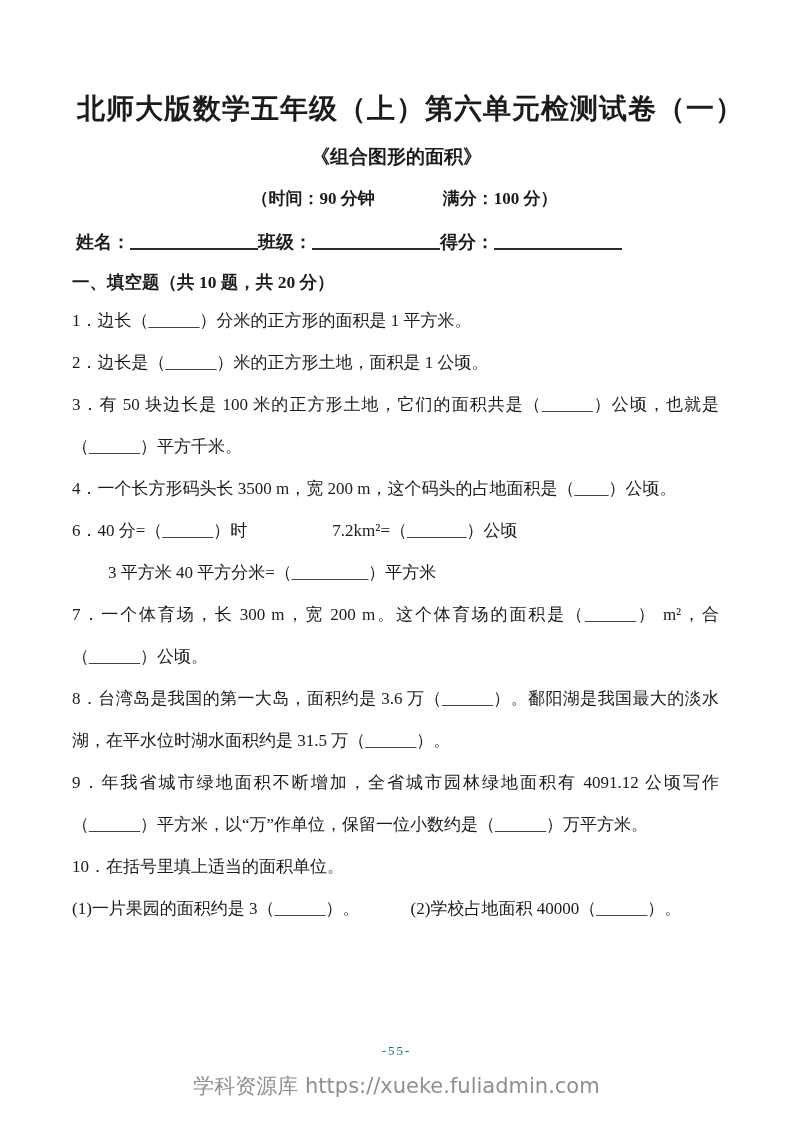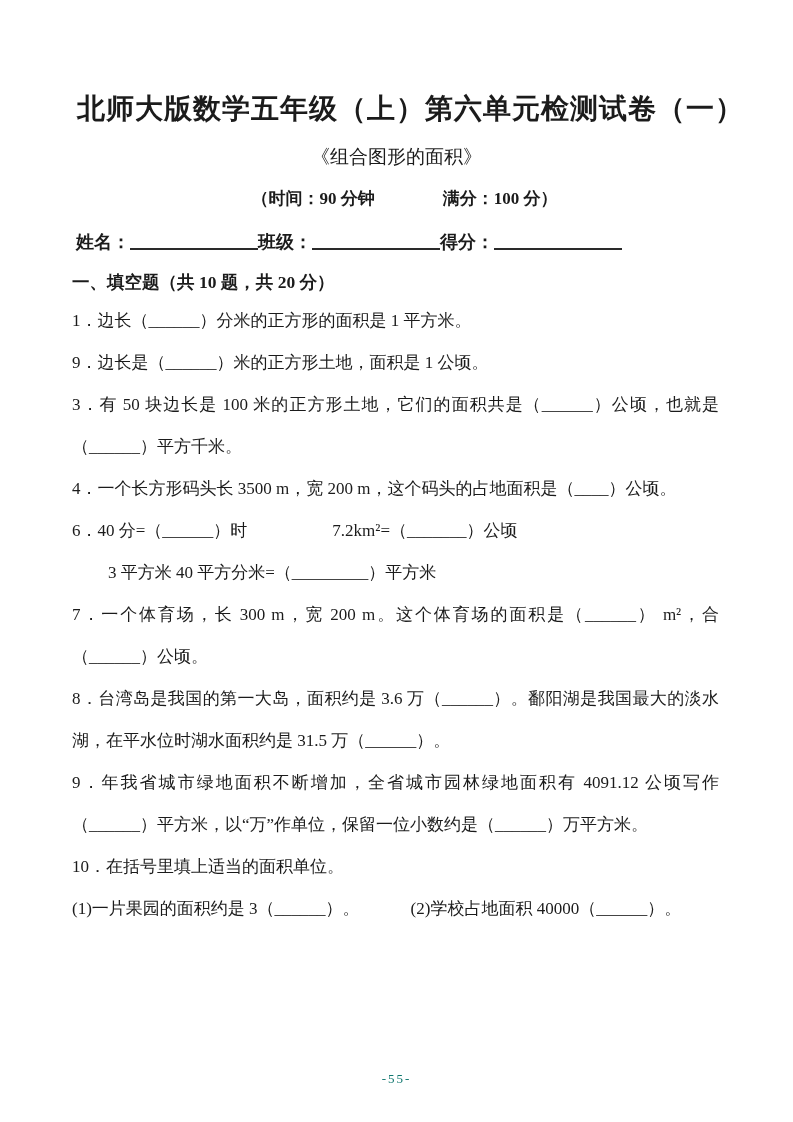--- a/index.html
+++ b/index.html
@@ -21,21 +21,21 @@
     text-align: center;
     font-size: 28px;
     font-weight: bold;
     letter-spacing: 1px;
     padding-left: 28px;
   }
   .subtitle {
     margin-top: 16px;
     text-align: center;
     font-size: 19px;
-    font-weight: normal;
+    font-weight: bold;
   }
   .meta {
     margin-top: 17px;
     text-align: center;
     font-size: 17px;
     font-weight: bold;
     padding-left: 16px;
   }
   .fields-row {
     margin-top: 20px;
@@ -98,29 +98,30 @@
   <h2 class="subtitle">《组合图形的面积》</h2>
 
   <div class="meta">（时间：90 分钟　　　　满分：100 分）</div>
 
   <div class="fields-row"><span>姓名：</span><span class="blank"></span><span>班级：</span><span class="blank"></span><span>得分：</span><span class="blank"></span></div>
 
   <h3 class="section-heading">一、填空题（共 10 题，共 20 分）</h3>
 
   <div class="questions">
     <p>1．边长（______）分米的正方形的面积是 1 平方米。</p>
-    <p>9．边长是（______）米的正方形土地，面积是 1 公顷。</p>
+    <p>2．边长是（______）米的正方形土地，面积是 1 公顷。</p>
     <p>3．有 50 块边长是 100 米的正方形土地，它们的面积共是（______）公顷，也就是（______）平方千米。</p>
     <p>4．一个长方形码头长 3500 m，宽 200 m，这个码头的占地面积是（____）公顷。</p>
     <p>6．40 分=（______）时　　　　　7.2km²=（_______）公顷</p>
     <p class="indent">3 平方米 40 平方分米=（_________）平方米</p>
     <p>7．一个体育场，长 300 m，宽 200 m。这个体育场的面积是（______） m²，合（______）公顷。</p>
     <p>8．台湾岛是我国的第一大岛，面积约是 3.6 万（______）。鄱阳湖是我国最大的淡水湖，在平水位时湖水面积约是 31.5 万（______）。</p>
     <p>9．年我省城市绿地面积不断增加，全省城市园林绿地面积有 4091.12 公顷写作（______）平方米，以“万”作单位，保留一位小数约是（______）万平方米。</p>
     <p>10．在括号里填上适当的面积单位。</p>
     <p>(1)一片果园的面积约是 3（______）。　　　(2)学校占地面积 40000（______）。</p>
   </div>
 
   <div class="footer">
     <div class="page-number">-55-</div>
+    <div class="watermark">学科资源库 https://xueke.fuliadmin.com</div>
   </div>
 
 </div>
 
 </body></html>

